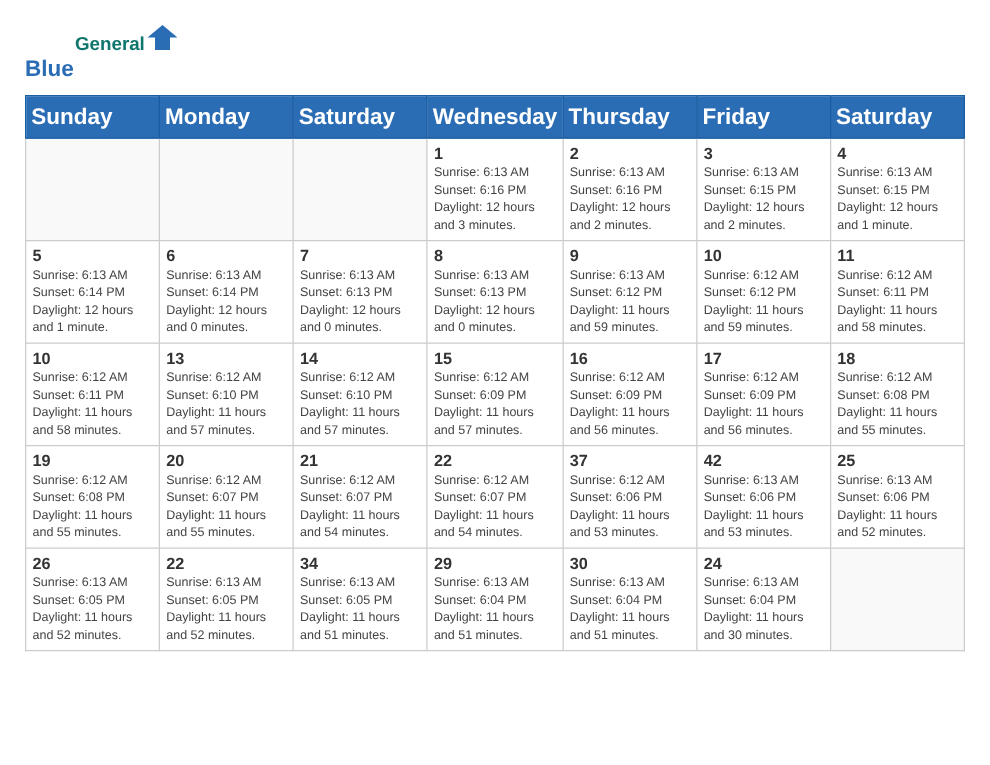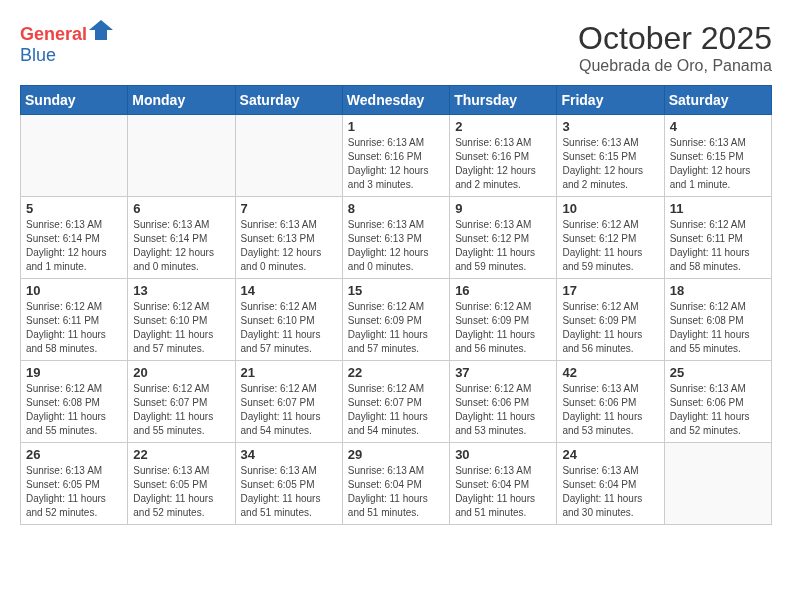--- a/index.html
+++ b/index.html
@@ -39,21 +39,21 @@
     }
     .calendar {
       width: 100%;
       border-collapse: collapse;
       border: 1px solid #ccc;
     }
     .calendar th {
       background-color: #2a6db5;
       color: #fff;
       padding: 6px 4px;
-      font-size: 14px;
+      font-size: 18px;
       text-align: left;
       border: 1px solid #1a5da0;
     }
     .calendar td {
       vertical-align: top;
       padding: 4px 5px;
       border: 1px solid #ccc;
       font-size: 10.5px;
       color: #333;
       width: calc(100% / 7);
@@ -75,29 +75,25 @@
       color: #444;
       line-height: 1.4;
     }
   </style>
 </head>
 <body>
 
 <div class="header">
   <div class="logo">
     <div>
-      <span style="font-size:18px;font-weight:bold;color:#ef4444;">General</span><svg class="logo-icon" viewBox="0 0 24 20" xmlns="http://www.w3.org/2000/svg">
+      <span style="font-size:15px;font-weight:bold;color:#0f766e;margin-left:40px;">General</span><svg class="logo-icon" viewBox="0 0 24 20" xmlns="http://www.w3.org/2000/svg">
           <polygon points="12,0 24,10 18,10 18,20 6,20 6,10 0,10" fill="#2a6db5"></polygon>
         </svg><br>
-      <span style="font-size:18px;font-weight:normal;color:#2a6db5;">Blue</span>
+      <span style="font-size:18px;font-weight:bold;color:#2a6db5;">Blue</span>
     </div>
-  </div>
-  <div class="title-area">
-    <div class="month-title">October 2025</div>
-    <div class="subtitle">Quebrada de Oro, Panama</div>
   </div>
 </div>
 
 <table class="calendar">
   <thead>
     <tr>
     <th>Sunday</th>
         <th>Monday</th>
         <th>Saturday</th>
         <th>Wednesday</th>

